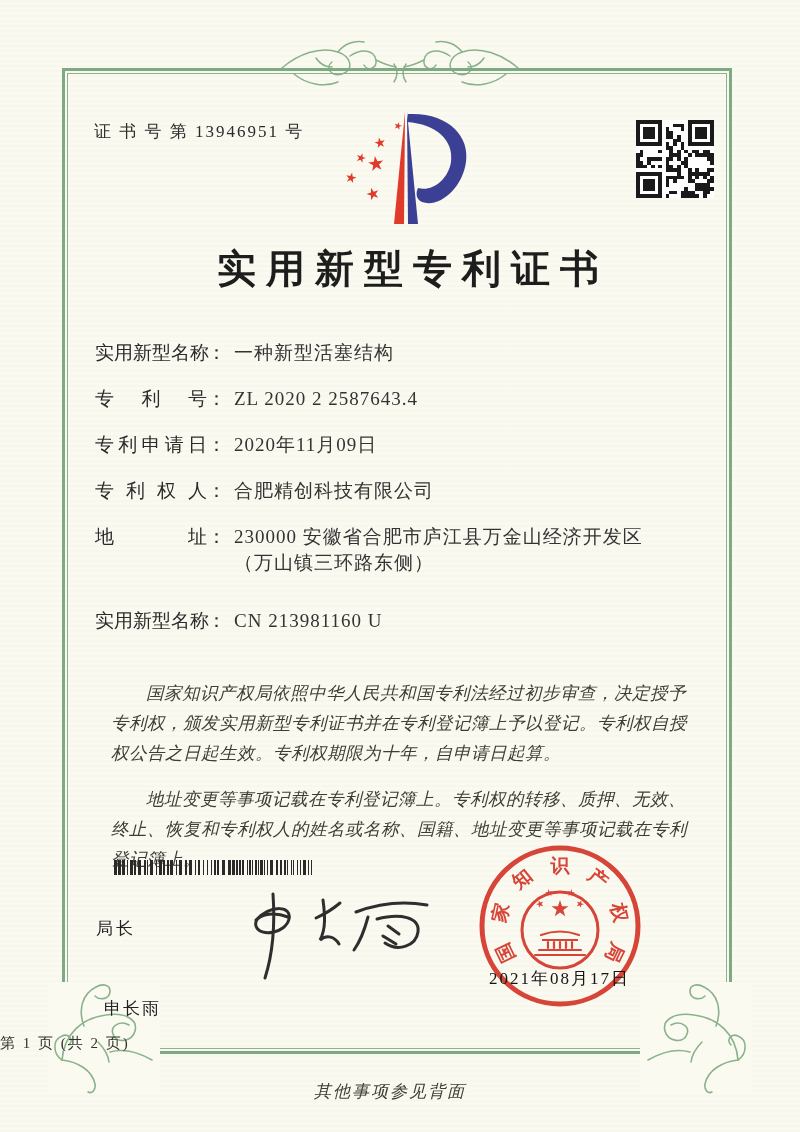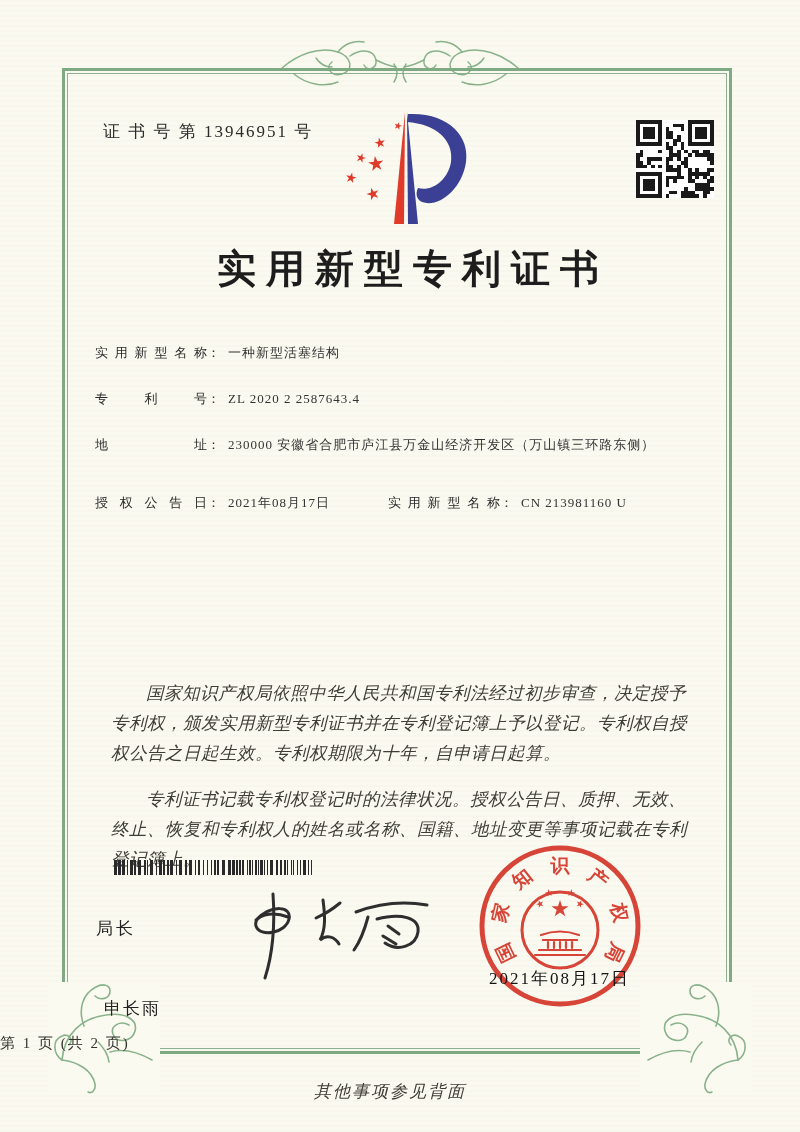--- a/index.html
+++ b/index.html
@@ -12,29 +12,29 @@
   }
   .frame{
     position:absolute;left:62px;top:68px;width:670px;height:986px;
     border:3px solid #7fa982;box-sizing:border-box;
   }
   .frame::after{
     content:"";position:absolute;inset:2px;border:1px solid #8db190;
   }
   .orn{position:absolute;z-index:3;}
   .cert-no{
-    position:absolute;left:94px;top:120px;font-size:17px;letter-spacing:2px;color:#2b2b2b;z-index:4;margin-left:9px;
+    position:absolute;left:94px;top:120px;font-size:17px;letter-spacing:2px;color:#2b2b2b;z-index:4;
   }
   .logo{position:absolute;left:330px;top:106px;z-index:4;}
   .qr{position:absolute;left:636px;top:120px;z-index:4;}
   .title{
     position:absolute;left:0;top:242px;width:100%;margin:0;text-align:center;
     font-size:39px;font-weight:600;letter-spacing:10px;text-indent:10px;color:#1d1d1d;z-index:4;padding-left:8px;
   }
-  .fields{position:absolute;left:95px;top:340px;width:616px;font-size:13px;line-height:26px;z-index:4;}
+  .fields{position:absolute;left:95px;top:340px;width:616px;font-size:19px;line-height:26px;z-index:4;}
   .frow{margin-bottom:20px;white-space:nowrap;}
   .frow.addr{margin-bottom:32px;white-space:normal;}
   .flabel{
     display:inline-block;width:112px;vertical-align:top;
     text-align:justify;text-align-last:justify;color:#2b2b2b;
   }
   .fcolon{display:inline-block;vertical-align:top;margin-right:8px;}
   .fvalue{letter-spacing:1px;color:#333;}
   .fvalue.wide{display:inline-block;width:430px;vertical-align:top;white-space:normal;}
   .frow.grant{display:flex;}
@@ -256,36 +256,39 @@
 
   <h1 class="title">实用新型专利证书</h1>
 
   <div class="fields">
     <div class="frow">
       <span class="flabel">实用新型名称</span><span class="fcolon">：</span><span class="fvalue">一种新型活塞结构</span>
     </div>
     <div class="frow">
       <span class="flabel">专利号</span><span class="fcolon">：</span><span class="fvalue">ZL 2020 2 2587643.4</span>
     </div>
+    <div class="frow">
+      <span class="flabel">专利申请日</span><span class="fcolon">：</span><span class="fvalue">2020年11月09日</span>
+    </div>
+    <div class="frow">
+      <span class="flabel">专利权人</span><span class="fcolon">：</span><span class="fvalue">合肥精创科技有限公司</span>
+    </div>
     <div class="frow addr">
       <span class="flabel">地址</span><span class="fcolon">：</span><span class="fvalue wide">230000 安徽省合肥市庐江县万金山经济开发区（万山镇三环路东侧）</span>
     </div>
     <div class="frow grant">
-      <div class="grant-g1">
-        <span class="flabel">授权公告日</span><span class="fcolon">：</span><span class="fvalue">2021年08月17日</span>
-      </div>
       <div>
         <span class="flabel">实用新型名称</span><span class="fcolon">：</span><span class="fvalue">CN 213981160 U</span>
       </div>
     </div>
   </div>
 
   <div class="paras">
     <p>国家知识产权局依照中华人民共和国专利法经过初步审查，决定授予专利权，颁发实用新型专利证书并在专利登记簿上予以登记。专利权自授权公告之日起生效。专利权期限为十年，自申请日起算。</p>
-    <p>专利证书记载专利权登记时的法律状况。授权公告日、质押、无效、终止、恢复和专利权人的姓名或名称、国籍、地址变更等事项记载在专利登记簿上。</p>
+    <p>地址变更等事项记载在专利登记簿上。专利权的转移、质押、无效、终止、恢复和专利权人的姓名或名称、国籍、地址变更等事项记载在专利登记簿上。</p>
   </div>
 
   <svg id="barcode" class="barcode" width="198" height="15" viewBox="0 0 198 15">
       <rect x="0" y="0" width="3" height="15" fill="#2a2a2a"></rect>
       <rect x="4" y="0" width="3" height="15" fill="#2a2a2a"></rect>
       <rect x="8" y="0" width="3" height="15" fill="#2a2a2a"></rect>
       <rect x="13" y="0" width="1" height="15" fill="#2a2a2a"></rect>
       <rect x="16" y="0" width="3" height="15" fill="#2a2a2a"></rect>
       <rect x="20" y="0" width="2" height="15" fill="#2a2a2a"></rect>
       <rect x="24" y="0" width="3" height="15" fill="#2a2a2a"></rect>

